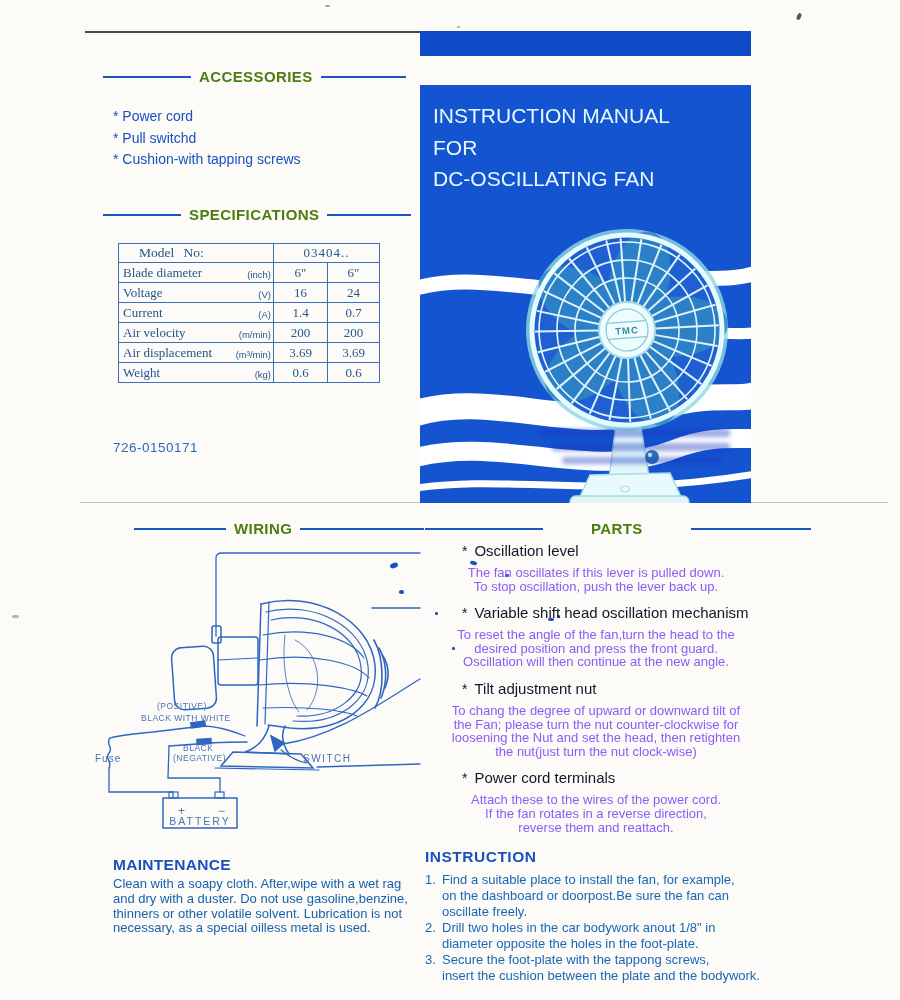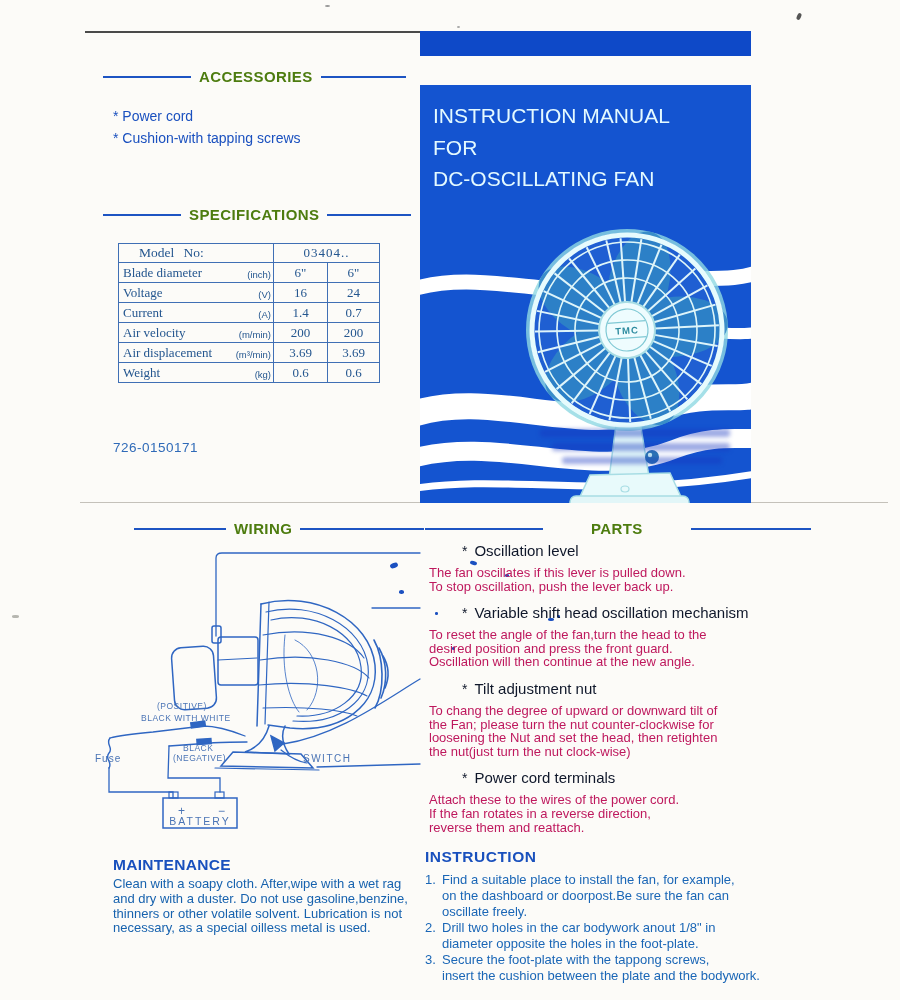--- a/index.html
+++ b/index.html
@@ -37,21 +37,21 @@
   .top-rule{position:absolute;left:85px;top:31px;width:336px;height:2px;background:#4a4a4a;}
   .divider{position:absolute;left:80px;top:502px;width:808px;height:1px;background:#c4c1ba;}
   .speck{position:absolute;border-radius:45%;}
 
   
   .wiring-svg{position:absolute;left:85px;top:540px;}
   .parts-col{position:absolute;left:425px;top:539px;width:338px;}
   .p-item{margin-bottom:8px;}
   .p-head{color:#0f172a;font-size:15px;line-height:24px;margin-left:37px;}
   .p-head .ast{font-size:14px;margin-right:7px;}
-  .p-body{color:#be185d;font-size:13px;line-height:13.6px;white-space:pre-line;margin:3px 0 0 4px;}
+  .p-body{color:#8b5cf6;font-size:13px;line-height:13.6px;white-space:pre-line;margin:3px 0 0 4px;text-align:center;}
   .inst-title{color:#1950bd;font-size:15.5px;font-weight:bold;letter-spacing:.5px;margin:14px 0 6px 0;}
   .step{display:flex;color:#1a66b6;font-size:13px;line-height:16px;}
   .step .n{width:17px;flex:none;}
   .step .t{white-space:pre-line;}
   .maint{position:absolute;left:113px;top:856px;width:335px;}
   .maint-title{color:#1950bd;font-size:15.5px;font-weight:bold;letter-spacing:.3px;}
   .maint-body{color:#1762ae;font-size:13px;line-height:14.8px;white-space:pre-line;margin-top:3px;}
 </style>
 </head>
 <body>
@@ -73,20 +73,21 @@
   <div class="speck" style="left:452px;top:647px;width:3px;height:3px;background:#1b50c0;" data-interactable="false"></div>
   <div class="speck" style="left:435px;top:612px;width:3px;height:3px;background:#1b50c0;" data-interactable="false"></div>
 
   <div class="hdr" style="left:103px;top:68px;" data-interactable="false">
     <span class="ln" style="width:88px;" data-interactable="false"></span>
     <span data-interactable="false">ACCESSORIES</span>
     <span class="ln" style="width:85px;" data-interactable="false"></span>
   </div>
   <div class="acc-list" data-interactable="false">
     <div data-interactable="false">* Power cord</div>
+    <div data-interactable="false">* Pull switchd</div>
     <div data-interactable="false">* Cushion-with tapping screws</div>
   </div>
 
   <div class="hdr" style="left:103px;top:206px;" data-interactable="false">
     <span class="ln" style="width:78px;" data-interactable="false"></span>
     <span data-interactable="false">SPECIFICATIONS</span>
     <span class="ln" style="width:84px;" data-interactable="false"></span>
   </div>
 
   <table class="spec" data-interactable="false">

